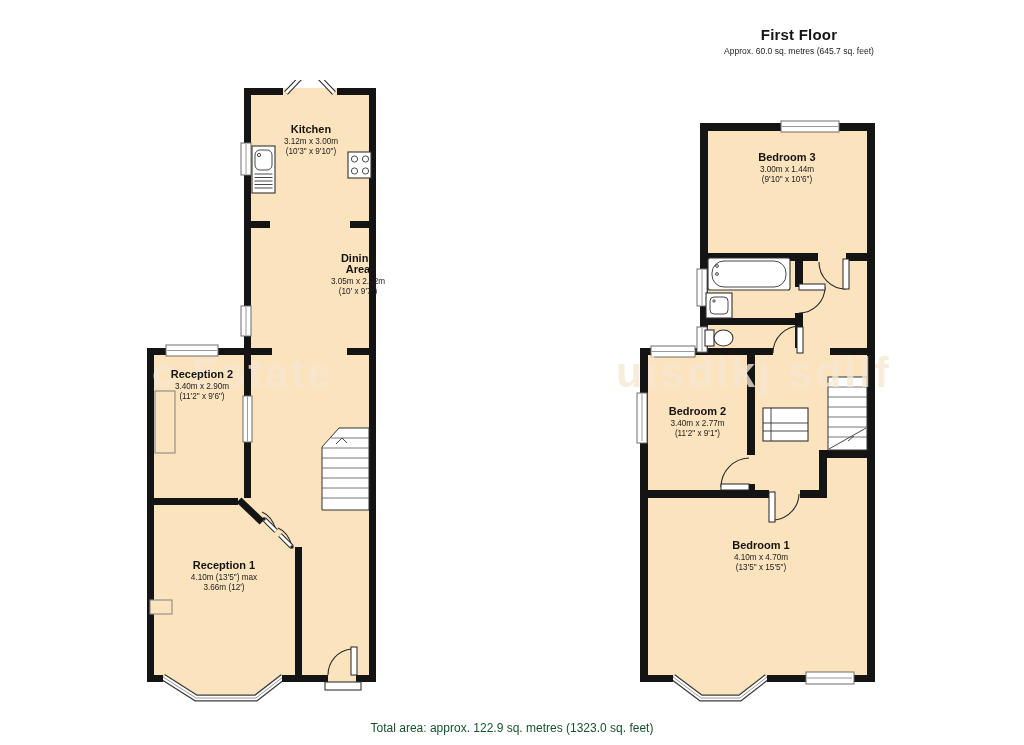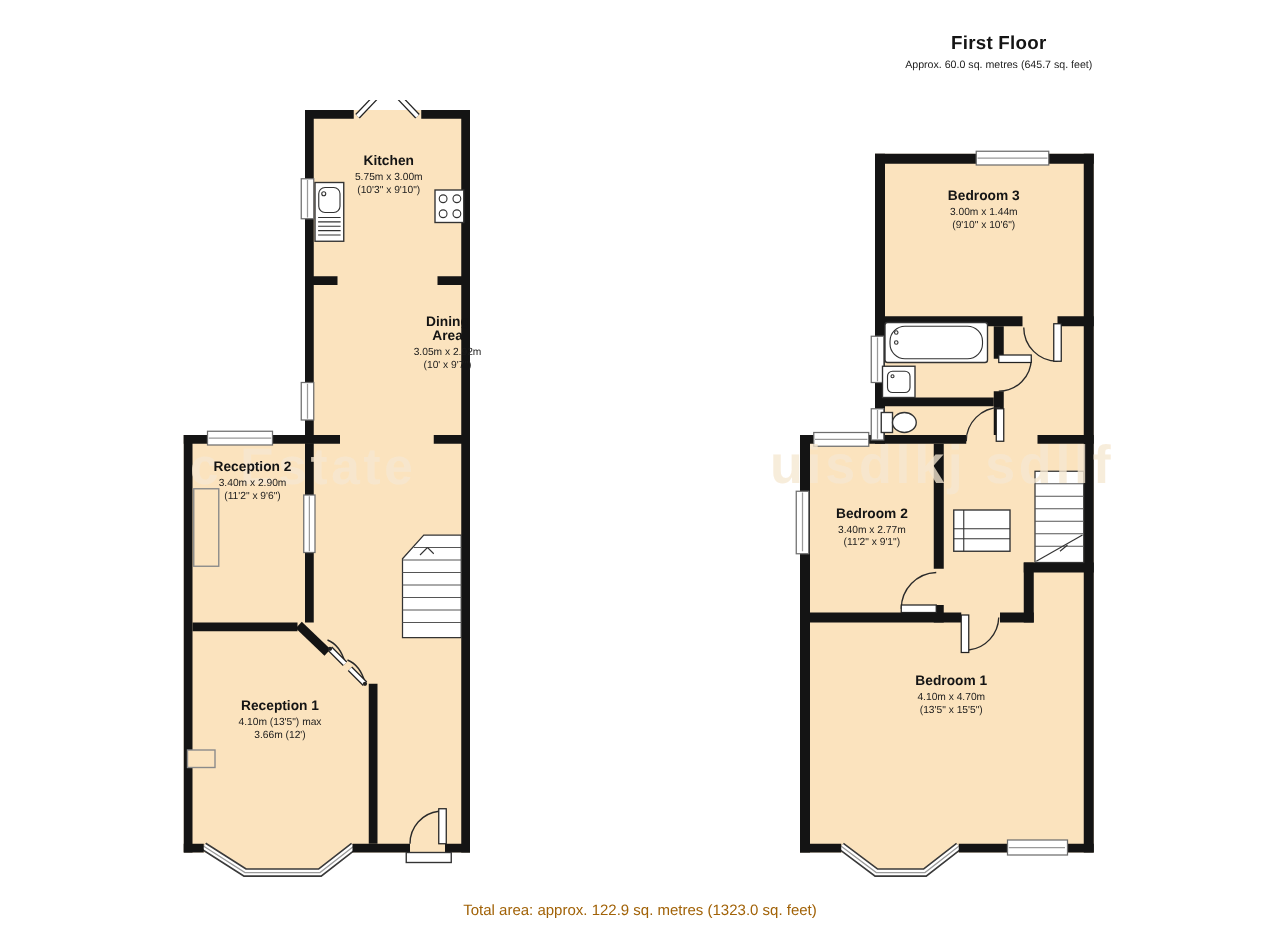--- a/index.html
+++ b/index.html
@@ -26,21 +26,21 @@
   .bayedge{stroke:#3a3a3a;stroke-width:7;fill:none;}
   .baycore{stroke:#ffffff;stroke-width:4.5;fill:none;}
   .baymid{stroke:#9a9a9a;stroke-width:1;fill:none;}
   .hinge{fill:#222222;}
   .room-label{position:absolute;text-align:center;line-height:11px;}
   .room-name{font-size:11px;font-weight:bold;margin-bottom:2px;}
   .room-name.narrow{width:52px;margin:0 auto 2px auto;}
   .room-dim{font-size:8.2px;line-height:10px;color:#1c1c1c;}
   .watermark{position:absolute;font-weight:bold;color:#f6e8d2;opacity:.78;letter-spacing:3px;
              white-space:nowrap;pointer-events:none;}
-  #footer{position:absolute;left:0;top:721px;width:1024px;text-align:center;font-size:12px;color:#a16207;}
+  #footer{position:absolute;left:0;top:721px;width:1024px;text-align:center;font-size:12px;color:#14532d;}
 </style>
 </head>
 <body>
 
 <div id="canvas">
 
   <svg class="plan" style="left:140px;top:80px;" width="250" height="635" viewBox="140 80 250 635">
     <g>
       <rect class="room" x="244" y="88" width="132" height="267"></rect>
       <rect class="room" x="147" y="348" width="229" height="334"></rect>
@@ -282,21 +282,21 @@
   <div class="watermark" style="left:616px;top:348px;font-size:43px;">uisdlkj sdllf</div>
   <div class="watermark" style="left:152px;top:350px;font-size:41px;">c Estate</div>
 
   <div class="hdr" style="left:689px;top:26px;width:220px;">
     <div class="title">First Floor</div>
     <div class="subtitle">Approx.  60.0 sq. metres (645.7 sq. feet)</div>
   </div>
 
   <div class="room-label" style="left:250px;top:124px;width:122px;">
     <div class="room-name">Kitchen</div>
-    <div class="room-dim">5.75m x 3.00m</div>
+    <div class="room-dim">3.12m x 3.00m</div>
     <div class="room-dim">(10'3" x 9'10")</div>
   </div>
   <div class="room-label" style="left:251px;top:253px;width:122px;margin-left:46px;">
     <div class="room-name narrow">Dining Area</div>
     <div class="room-dim">3.05m x 2.92m</div>
     <div class="room-dim">(10' x 9'7")</div>
   </div>
   <div class="room-label" style="left:141px;top:369px;width:122px;">
     <div class="room-name">Reception 2</div>
     <div class="room-dim">3.40m x 2.90m</div>

